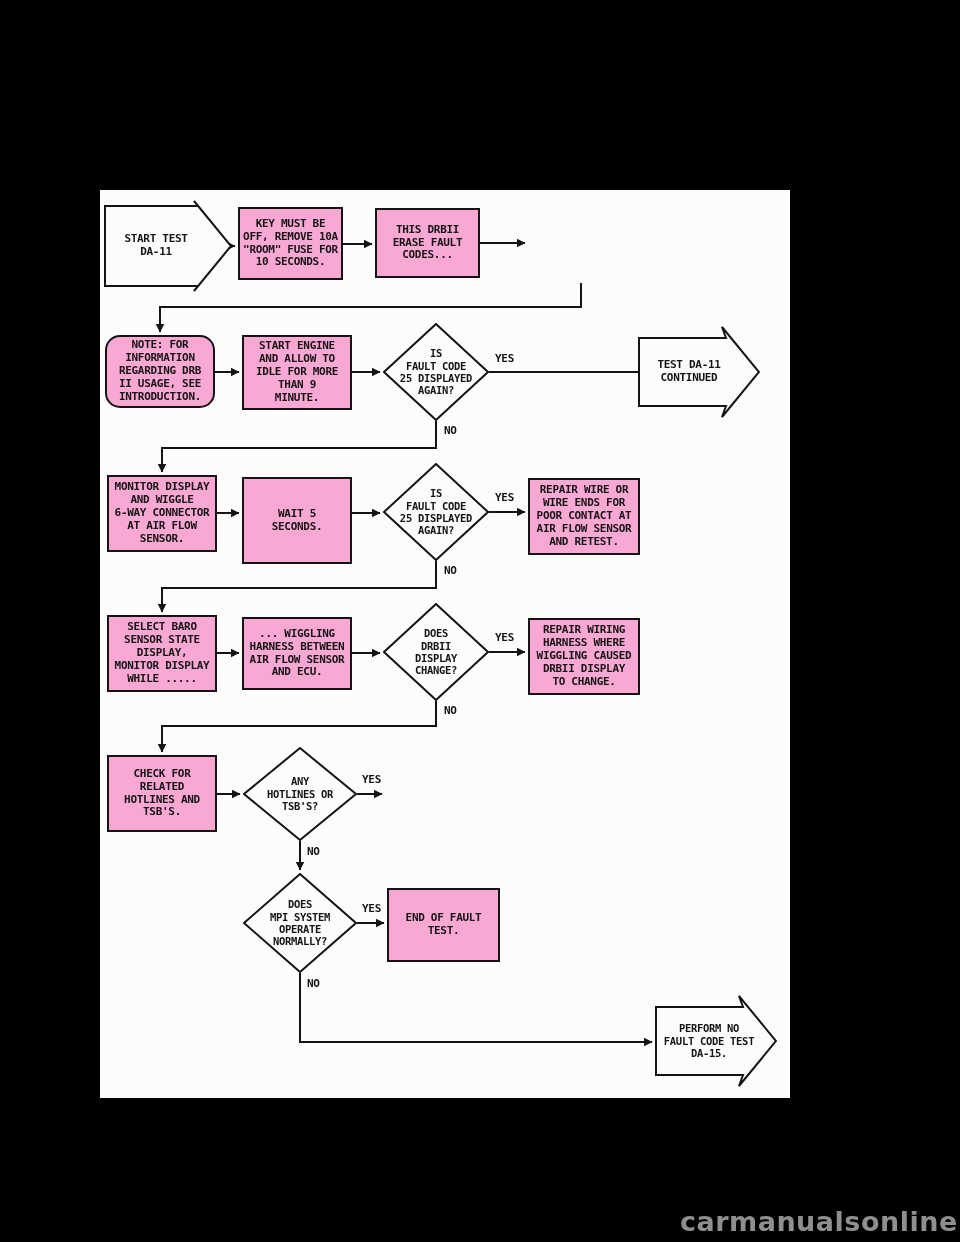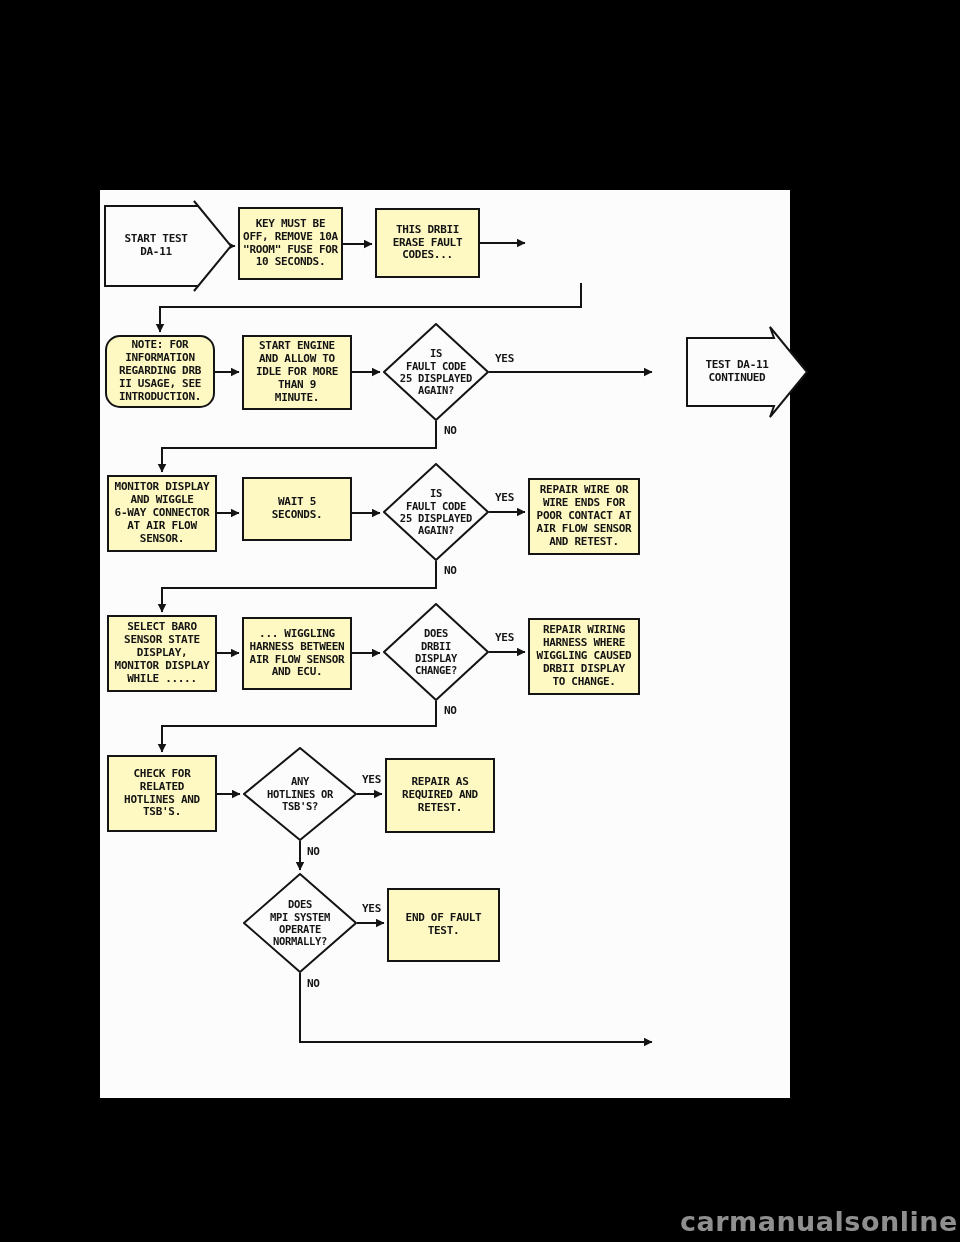--- a/index.html
+++ b/index.html
@@ -6,21 +6,21 @@
   body{
     width:960px;height:1242px;position:relative;background:#000;
     font-family:"DejaVu Sans Mono", monospace;overflow:hidden;
   }
   #sheet{
     position:absolute;left:100px;top:190px;width:690px;height:908px;
     background:#fcfcfc;
   }
   #wires{position:absolute;left:0;top:0;pointer-events:none;}
   .node{position:absolute;box-sizing:border-box;}
-  .rect{border:2px solid #141414;background:#fef9c3;}
+  .rect{border:2px solid #141414;background:#f9a8d4;}
   .round{border-radius:15px;text-decoration:underline;}
   .node .txt{
     position:absolute;inset:0;display:flex;align-items:center;justify-content:center;
     text-align:center;white-space:pre-line;
     font:bold 11px/1.18 "DejaVu Sans Mono", monospace;color:#141414;
     letter-spacing:-0.3px;
   }
   .shape{position:absolute;left:0;top:0;}
   .diamond .txt{font-size:10.5px;}
   .branch{
@@ -109,37 +109,37 @@
   <div class="node diamond" style="left:283px;top:133px;width:106px;height:98px;">
     <svg class="shape" width="106" height="98" viewBox="0 0 106 98">
       <polygon points="53,1 105,49 53,97 1,49" fill="#fcfcfc" stroke="#141414" stroke-width="2"></polygon>
     </svg>
     <div class="txt">IS
 FAULT CODE
 25 DISPLAYED
 AGAIN?</div>
   </div>
 
-  <div class="node" style="left:586px;top:136px;width:122px;height:92px;padding-left:6px;">
+  <div class="node" style="left:538px;top:136px;width:122px;height:92px;padding-left:6px;">
     <svg class="shape" width="122" height="92" viewBox="0 0 122 92">
       <polygon points="1,12 88,12 84,1 121,46 84,91 88,80 1,80" fill="#fcfcfc" stroke="#141414" stroke-width="2"></polygon>
     </svg>
     <div class="txt" style="right:20px;">TEST DA-11
 CONTINUED</div>
   </div>
 
   <div class="node rect" style="left:7px;top:285px;width:110px;height:77px;">
     <div class="txt">MONITOR DISPLAY
 AND WIGGLE
 6-WAY CONNECTOR
 AT AIR FLOW
 SENSOR.</div>
   </div>
 
-  <div class="node rect" style="left:142px;top:287px;width:110px;height:64px;">
+  <div class="node rect" style="left:142px;top:287px;width:110px;height:87px;">
     <div class="txt">WAIT 5
 SECONDS.</div>
   </div>
 
   <div class="node diamond" style="left:283px;top:273px;width:106px;height:98px;">
     <svg class="shape" width="106" height="98" viewBox="0 0 106 98">
       <polygon points="53,1 105,49 53,97 1,49" fill="#fcfcfc" stroke="#141414" stroke-width="2"></polygon>
     </svg>
     <div class="txt">IS
 FAULT CODE
@@ -197,41 +197,44 @@
 
   <div class="node diamond" style="left:143px;top:557px;width:114px;height:94px;">
     <svg class="shape" width="114" height="94" viewBox="0 0 114 94">
       <polygon points="57,1 113,47 57,93 1,47" fill="#fcfcfc" stroke="#141414" stroke-width="2"></polygon>
     </svg>
     <div class="txt">ANY
 HOTLINES OR
 TSB'S?</div>
   </div>
 
-  <div class="node rect" style="left:285px;top:568px;width:110px;height:75px;">
-    <div class="txt">REPAIR AS
-REQUIRED AND
-RETEST.</div>
-  </div>
 
   <div class="node diamond" style="left:143px;top:683px;width:114px;height:100px;">
     <svg class="shape" width="114" height="100" viewBox="0 0 114 100">
       <polygon points="57,1 113,50 57,99 1,50" fill="#fcfcfc" stroke="#141414" stroke-width="2"></polygon>
     </svg>
     <div class="txt">DOES
 MPI SYSTEM
 OPERATE
 NORMALLY?</div>
   </div>
 
   <div class="node rect" style="left:287px;top:698px;width:113px;height:74px;">
     <div class="txt">END OF FAULT
 TEST.</div>
   </div>
 
+  <div class="node" style="left:555px;top:805px;width:122px;height:92px;">
+    <svg class="shape" width="122" height="92" viewBox="0 0 122 92">
+      <polygon points="1,12 88,12 84,1 121,46 84,91 88,80 1,80" fill="#fcfcfc" stroke="#141414" stroke-width="2"></polygon>
+    </svg>
+    <div class="txt" style="right:14px;font-size:10.5px;">PERFORM NO
+FAULT CODE TEST
+DA-15.</div>
+  </div>
 
   <div class="branch" style="left:395px;top:162px;">YES</div>
   <div class="branch" style="left:344px;top:234px;">NO</div>
   <div class="branch" style="left:395px;top:301px;">YES</div>
   <div class="branch" style="left:344px;top:374px;">NO</div>
   <div class="branch" style="left:395px;top:441px;">YES</div>
   <div class="branch" style="left:344px;top:514px;">NO</div>
   <div class="branch" style="left:262px;top:583px;">YES</div>
   <div class="branch" style="left:207px;top:655px;">NO</div>
   <div class="branch" style="left:262px;top:712px;">YES</div>

